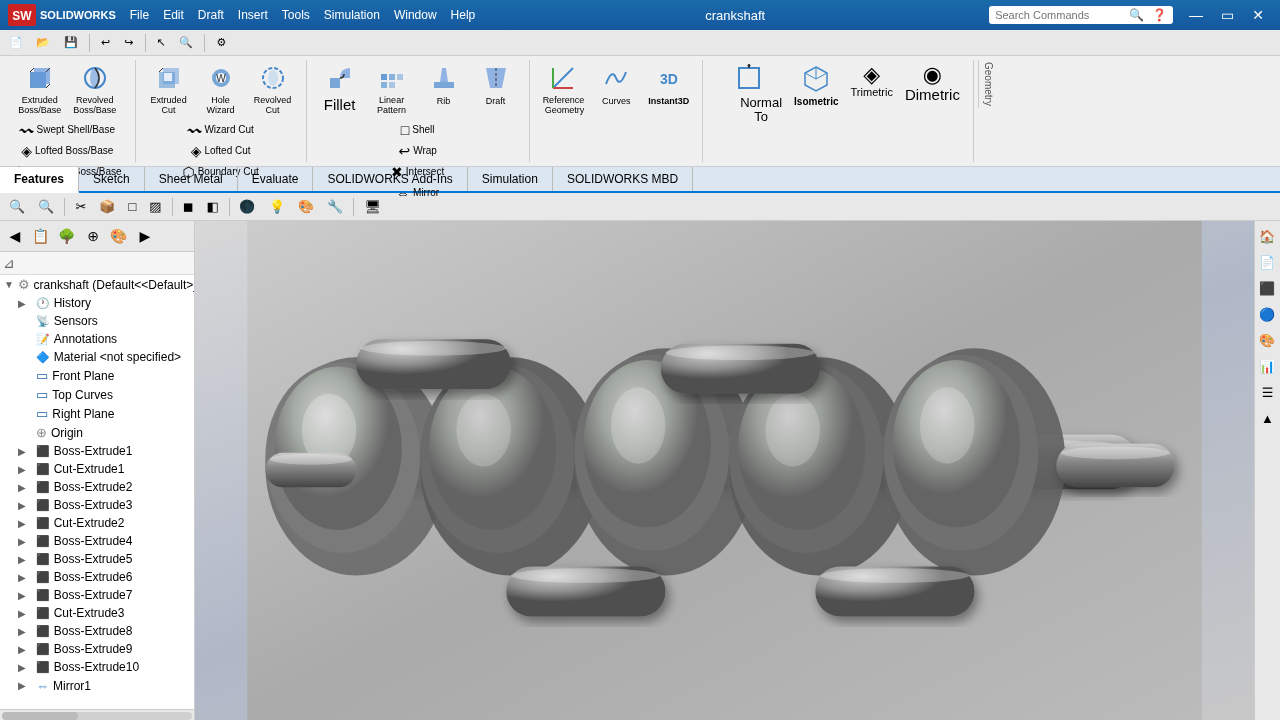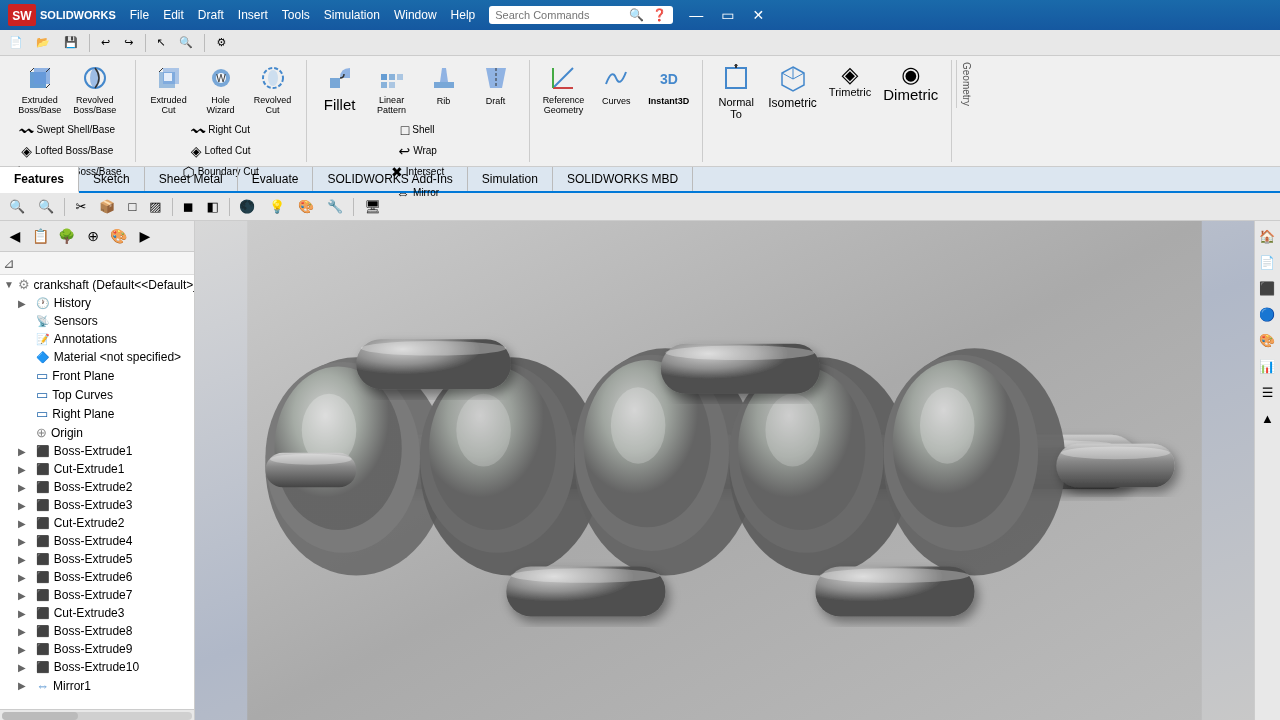--- a/index.html
+++ b/index.html
@@ -259,20 +259,21 @@
   <div class="menu-bar">
     <span>File</span>
     <span>Edit</span>
     <span>Draft</span>
     <span>Insert</span>
     <span>Tools</span>
     <span>Simulation</span>
     <span>Window</span>
     <span>Help</span>
   </div>
+  <div class="title">crankshaft</div>
   <div class="search-box">
     <input type="text" placeholder="Search Commands" style="">
     <span>🔍</span>
     <span style="margin-left:4px;">❓</span>
   </div>
   <div class="win-controls">
     <span>—</span>
     <span>▭</span>
     <span>✕</span>
   </div>
@@ -366,21 +367,21 @@
               <ellipse cx="14" cy="14" rx="10" ry="10" fill="none" stroke="#4488cc" stroke-width="2" stroke-dasharray="4,2"></ellipse>
               <ellipse cx="14" cy="14" rx="5" ry="8" fill="#aaccee" opacity="0.5"></ellipse>
             </svg>
           </div>
           <span style="font-size:9px; text-align:center; line-height:1.1;">Revolved<br>Cut</span>
         </div>
       </div>
       <div class="ribbon-col">
         <div class="ribbon-btn small">
           <span class="icon">〰</span>
-          <span>Right Cut</span>
+          <span>Wizard Cut</span>
         </div>
         <div class="ribbon-btn small">
           <span class="icon">◈</span>
           <span>Lofted Cut</span>
         </div>
         <div class="ribbon-btn small">
           <span class="icon">⬡</span>
           <span>Boundary Cut</span>
         </div>
       </div>
@@ -452,21 +453,21 @@
     <div class="ribbon-group">
       <div class="ribbon-group-items">
         <div class="ribbon-btn">
           <div class="icon">
             <svg width="28" height="28" viewBox="0 0 28 28">
               <line x1="4" y1="24" x2="24" y2="4" stroke="#4488cc" stroke-width="2"></line>
               <line x1="4" y1="24" x2="24" y2="24" stroke="#cc4444" stroke-width="2"></line>
               <line x1="4" y1="4" x2="4" y2="24" stroke="#44aa44" stroke-width="2"></line>
             </svg>
           </div>
-          <span style="font-size:9px; line-height:1.1; text-align:center;">Reference<br>Geometry</span>
+          <span style="font-size:9px; line-height:1.1; text-align:right;">Reference<br>Geometry</span>
         </div>
         <div class="ribbon-btn">
           <div class="icon">
             <svg width="28" height="28" viewBox="0 0 28 28">
               <path d="M4,20 Q10,4 14,14 Q18,24 24,8" fill="none" stroke="#4488cc" stroke-width="2"></path>
             </svg>
           </div>
           <span style="font-size:9px;">Curves</span>
         </div>
         <div class="ribbon-btn">
@@ -483,32 +484,32 @@
     <div class="ribbon-group">
       <div class="ribbon-group-items">
         <div class="ribbon-btn">
           <div class="icon">
             <svg width="28" height="28" viewBox="0 0 28 28">
               <rect x="4" y="4" width="20" height="20" fill="none" stroke="#4488cc" stroke-width="2"></rect>
               <line x1="14" y1="4" x2="14" y2="2" stroke="#333" stroke-width="2" marker-end="url(#arrow)"></line>
               <polygon points="12,2 14,-1 16,2" fill="#333"></polygon>
             </svg>
           </div>
-          <span style="font-size:11px; line-height:1.1;">Normal<br>To</span>
+          <span style="font-size:13px; line-height:1.1;margin-left:24px;">Normal<br>To</span>
         </div>
         <div class="ribbon-btn">
           <div class="icon">
             <svg width="28" height="28" viewBox="0 0 28 28">
               <polygon points="14,3 25,9 25,21 14,27 3,21 3,9" fill="none" stroke="#4488cc" stroke-width="1.5"></polygon>
               <line x1="14" y1="3" x2="14" y2="15" stroke="#4488cc" stroke-width="1"></line>
               <line x1="3" y1="9" x2="14" y2="15" stroke="#4488cc" stroke-width="1"></line>
               <line x1="25" y1="9" x2="14" y2="15" stroke="#4488cc" stroke-width="1"></line>
             </svg>
           </div>
-          <span style="font-size:12px;">Isometric</span>
+          <span style="font-size:10px;font-weight:bold;">Isometric</span>
         </div>
         <div class="ribbon-btn">
           <div class="icon">◈</div>
           <span style="font-size:11px;">Trimetric</span>
         </div>
         <div class="ribbon-btn">
           <div class="icon">◉</div>
           <span style="font-size:15px;">Dimetric</span>
         </div>
       </div>

